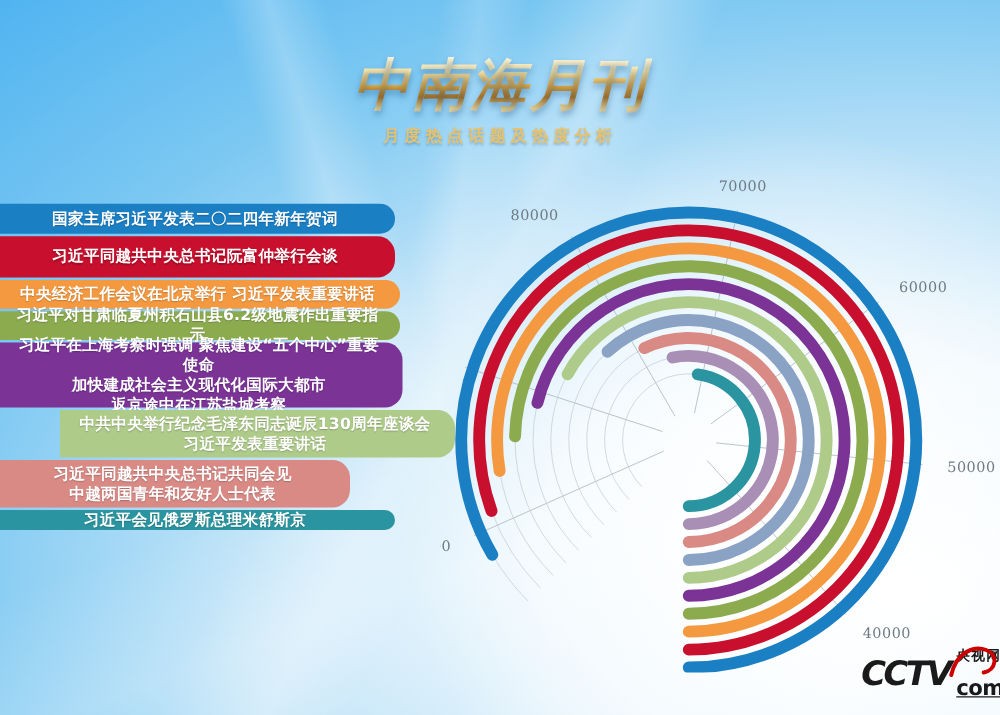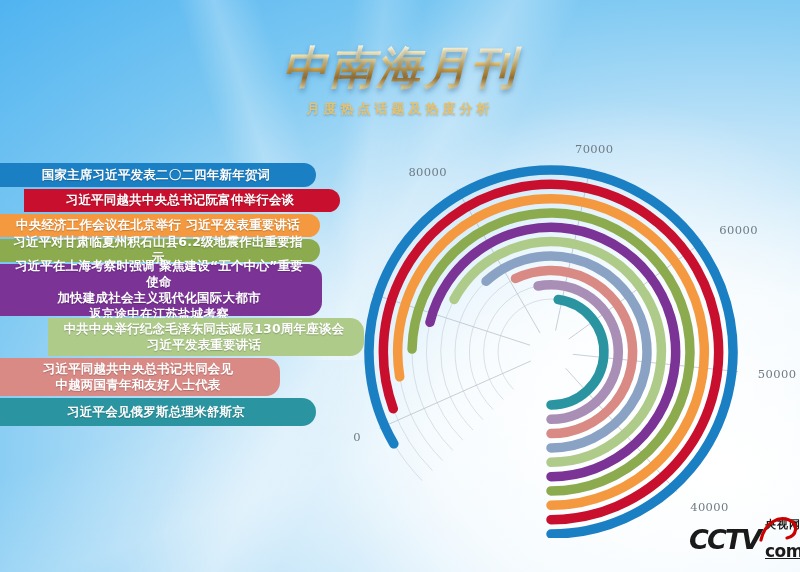--- a/index.html
+++ b/index.html
@@ -94,21 +94,21 @@
 
   <div id="header">
     <div class="title-main">中南海月刊</div>
     <div class="title-sub">月度热点话题及热度分析</div>
   </div>
 
   <div id="list">
       <div class="item" style="background: rgb(27, 127, 196); height: 24px; width: 316px;">
         <span class="txt">国家主席习近平发表二〇二四年新年贺词</span>
       </div>
-      <div class="item" style="background: rgb(200, 16, 46); height: 23px; width: 316px; margin-left: 24px;">
+      <div class="item" style="background: rgb(200, 16, 46); height: 33px; width: 316px;">
         <span class="txt">习近平同越共中央总书记阮富仲举行会谈</span>
       </div>
       <div class="item" style="background: rgb(244, 153, 63); height: 23px; width: 320px;">
         <span class="txt">中央经济工作会议在北京举行 习近平发表重要讲话</span>
       </div>
       <div class="item" style="background: rgb(140, 171, 79); height: 23px; width: 320px;">
         <span class="txt">习近平对甘肃临夏州积石山县6.2级地震作出重要指示</span>
       </div>
       <div class="item" style="background: rgb(123, 51, 150); height: 52px; width: 322px;">
         <span class="txt">习近平在上海考察时强调 聚焦建设“五个中心”重要使命
@@ -116,21 +116,21 @@
 返京途中在江苏盐城考察</span>
       </div>
       <div class="item" style="background: rgb(174, 203, 138); height: 38px; width: 316px; margin-left: 48px;">
         <span class="txt">中共中央举行纪念毛泽东同志诞辰130周年座谈会
 习近平发表重要讲话</span>
       </div>
       <div class="item" style="background: rgb(217, 138, 133); height: 38px; width: 280px;">
         <span class="txt">习近平同越共中央总书记共同会见
 中越两国青年和友好人士代表</span>
       </div>
-      <div class="item" style="background: rgb(42, 149, 160); height: 28px; width: 316px;">
+      <div class="item" style="background: rgb(42, 149, 160); height: 16px; width: 316px;">
         <span class="txt">习近平会见俄罗斯总理米舒斯京</span>
       </div>
     </div>
 
   <div id="chart">
     <svg width="448" height="400" viewBox="0 0 448 400">
       <g id="grid-layer">
           <line x1="213.7208733398949" y1="230.34918616050268" x2="324.79655399546533" y2="353.7112271897501" stroke="#9aa6b0" stroke-width="0.7" opacity="0.75"></line>
           <line x1="220.879481698102" y1="216.29962619188836" x2="385.97011632923534" y2="233.65135109431884" stroke="#9aa6b0" stroke-width="0.7" opacity="0.75"></line>
           <line x1="216.79837387624883" y1="201.0687244495656" x2="351.09519494249014" y2="103.49637256901505" stroke="#9aa6b0" stroke-width="0.7" opacity="0.75"></line>

